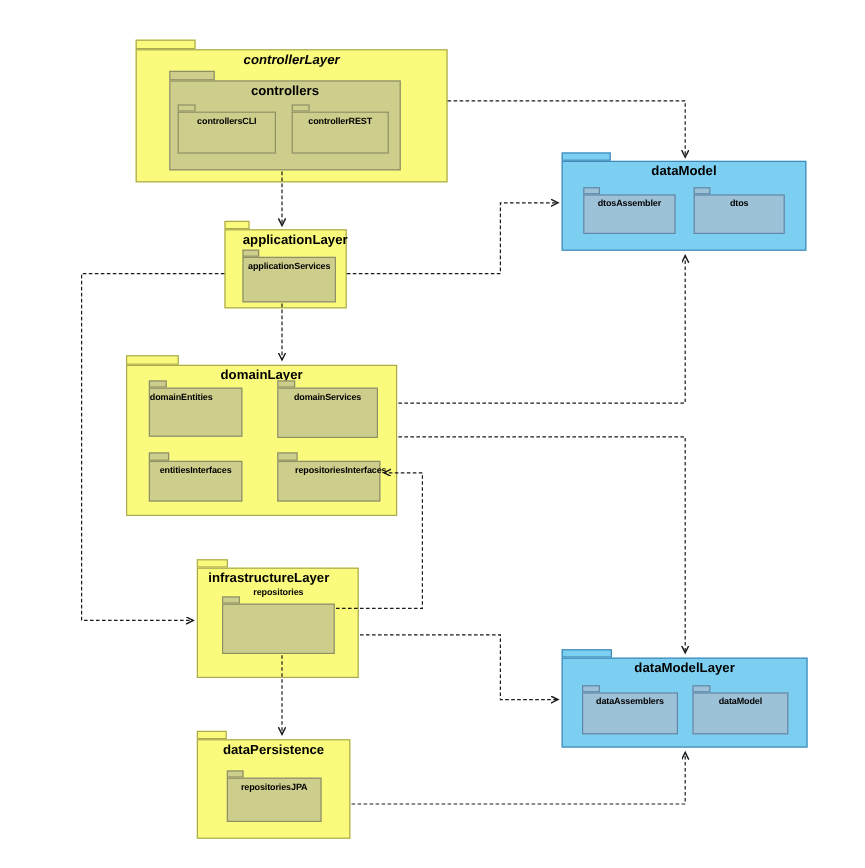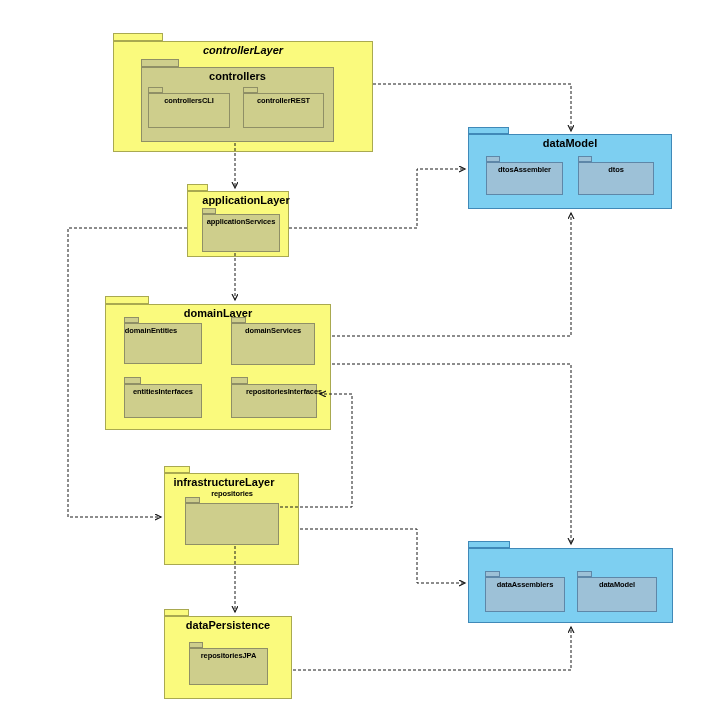--- a/index.html
+++ b/index.html
@@ -73,20 +73,21 @@
     <div class="box" style="left: 468px; top: 134px; width: 204px; height: 75px; background: rgb(125, 207, 241); border-color: rgb(64, 137, 184);"></div>
     <div class="lbl title" style="left: 468px; top: 137px; width: 204px; height: 12px;">dataModel</div>
     <div class="tab" style="left: 486px; top: 156px; width: 14px; height: 6px; background: rgb(157, 193, 215); border-color: rgb(94, 135, 168);"></div>
     <div class="box" style="left: 486px; top: 162px; width: 77px; height: 33px; background: rgb(157, 193, 215); border-color: rgb(94, 135, 168);"></div>
     <div class="lbl leaf" style="left: 486px; top: 166px; width: 77px; height: 12px;">dtosAssembler</div>
     <div class="tab" style="left: 578px; top: 156px; width: 14px; height: 6px; background: rgb(157, 193, 215); border-color: rgb(94, 135, 168);"></div>
     <div class="box" style="left: 578px; top: 162px; width: 76px; height: 33px; background: rgb(157, 193, 215); border-color: rgb(94, 135, 168);"></div>
     <div class="lbl leaf" style="left: 578px; top: 166px; width: 76px; height: 12px;">dtos</div>
     <div class="tab" style="left: 468px; top: 541px; width: 42px; height: 7px; background: rgb(125, 207, 241); border-color: rgb(64, 137, 184);"></div>
     <div class="box" style="left: 468px; top: 548px; width: 205px; height: 75px; background: rgb(125, 207, 241); border-color: rgb(64, 137, 184);"></div>
+    <div class="lbl title" style="left: 468px; top: 551px; width: 205px; height: 12px;">dataModelLayer</div>
     <div class="tab" style="left: 485px; top: 571px; width: 15px; height: 6px; background: rgb(157, 193, 215); border-color: rgb(94, 135, 168);"></div>
     <div class="box" style="left: 485px; top: 577px; width: 80px; height: 35px; background: rgb(157, 193, 215); border-color: rgb(94, 135, 168);"></div>
     <div class="lbl leaf" style="left: 485px; top: 581px; width: 80px; height: 12px;">dataAssemblers</div>
     <div class="tab" style="left: 577px; top: 571px; width: 15px; height: 6px; background: rgb(157, 193, 215); border-color: rgb(94, 135, 168);"></div>
     <div class="box" style="left: 577px; top: 577px; width: 80px; height: 35px; background: rgb(157, 193, 215); border-color: rgb(94, 135, 168);"></div>
     <div class="lbl leaf" style="left: 577px; top: 581px; width: 80px; height: 12px;">dataModel</div>
     <svg id="edges" width="721" height="723" viewBox="0 0 721 723">
       <defs>
         <marker id="arrowhead" markerWidth="8" markerHeight="8" refX="6" refY="3" orient="auto" markerUnits="userSpaceOnUse">
           <path d="M0,0 L6,3 L0,6" fill="none" stroke="#1a1a1a" stroke-width="1.2"></path>

